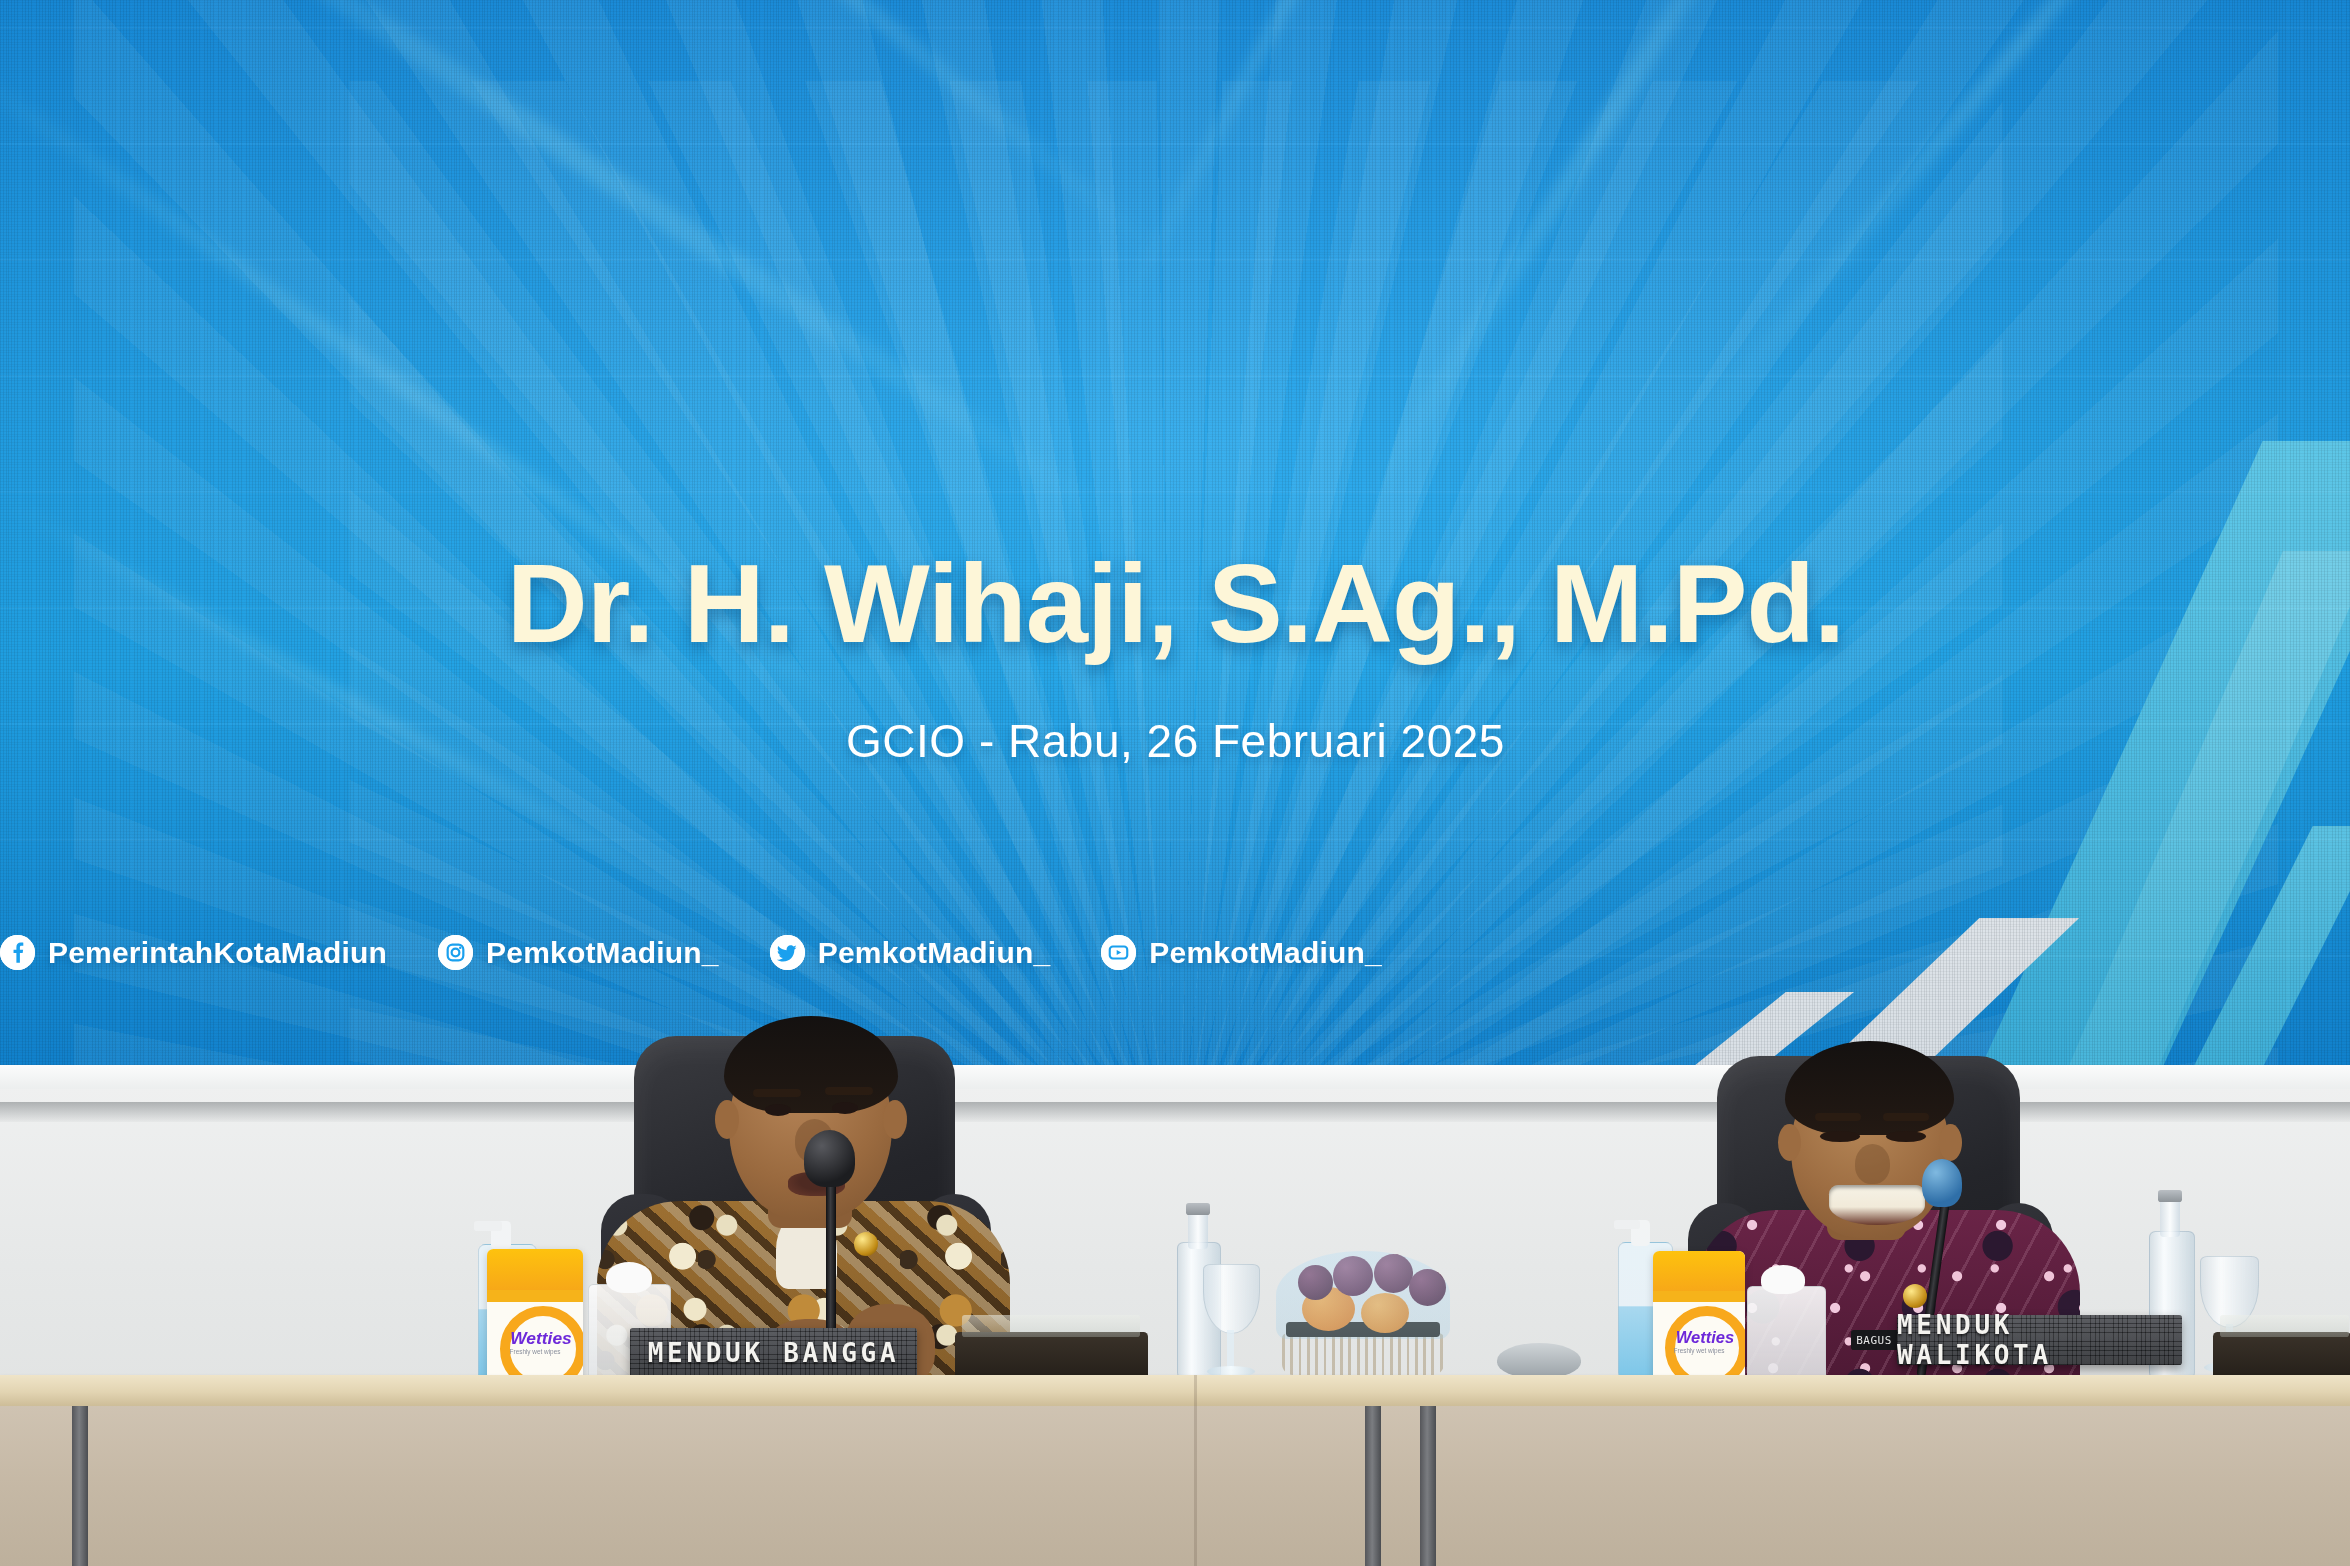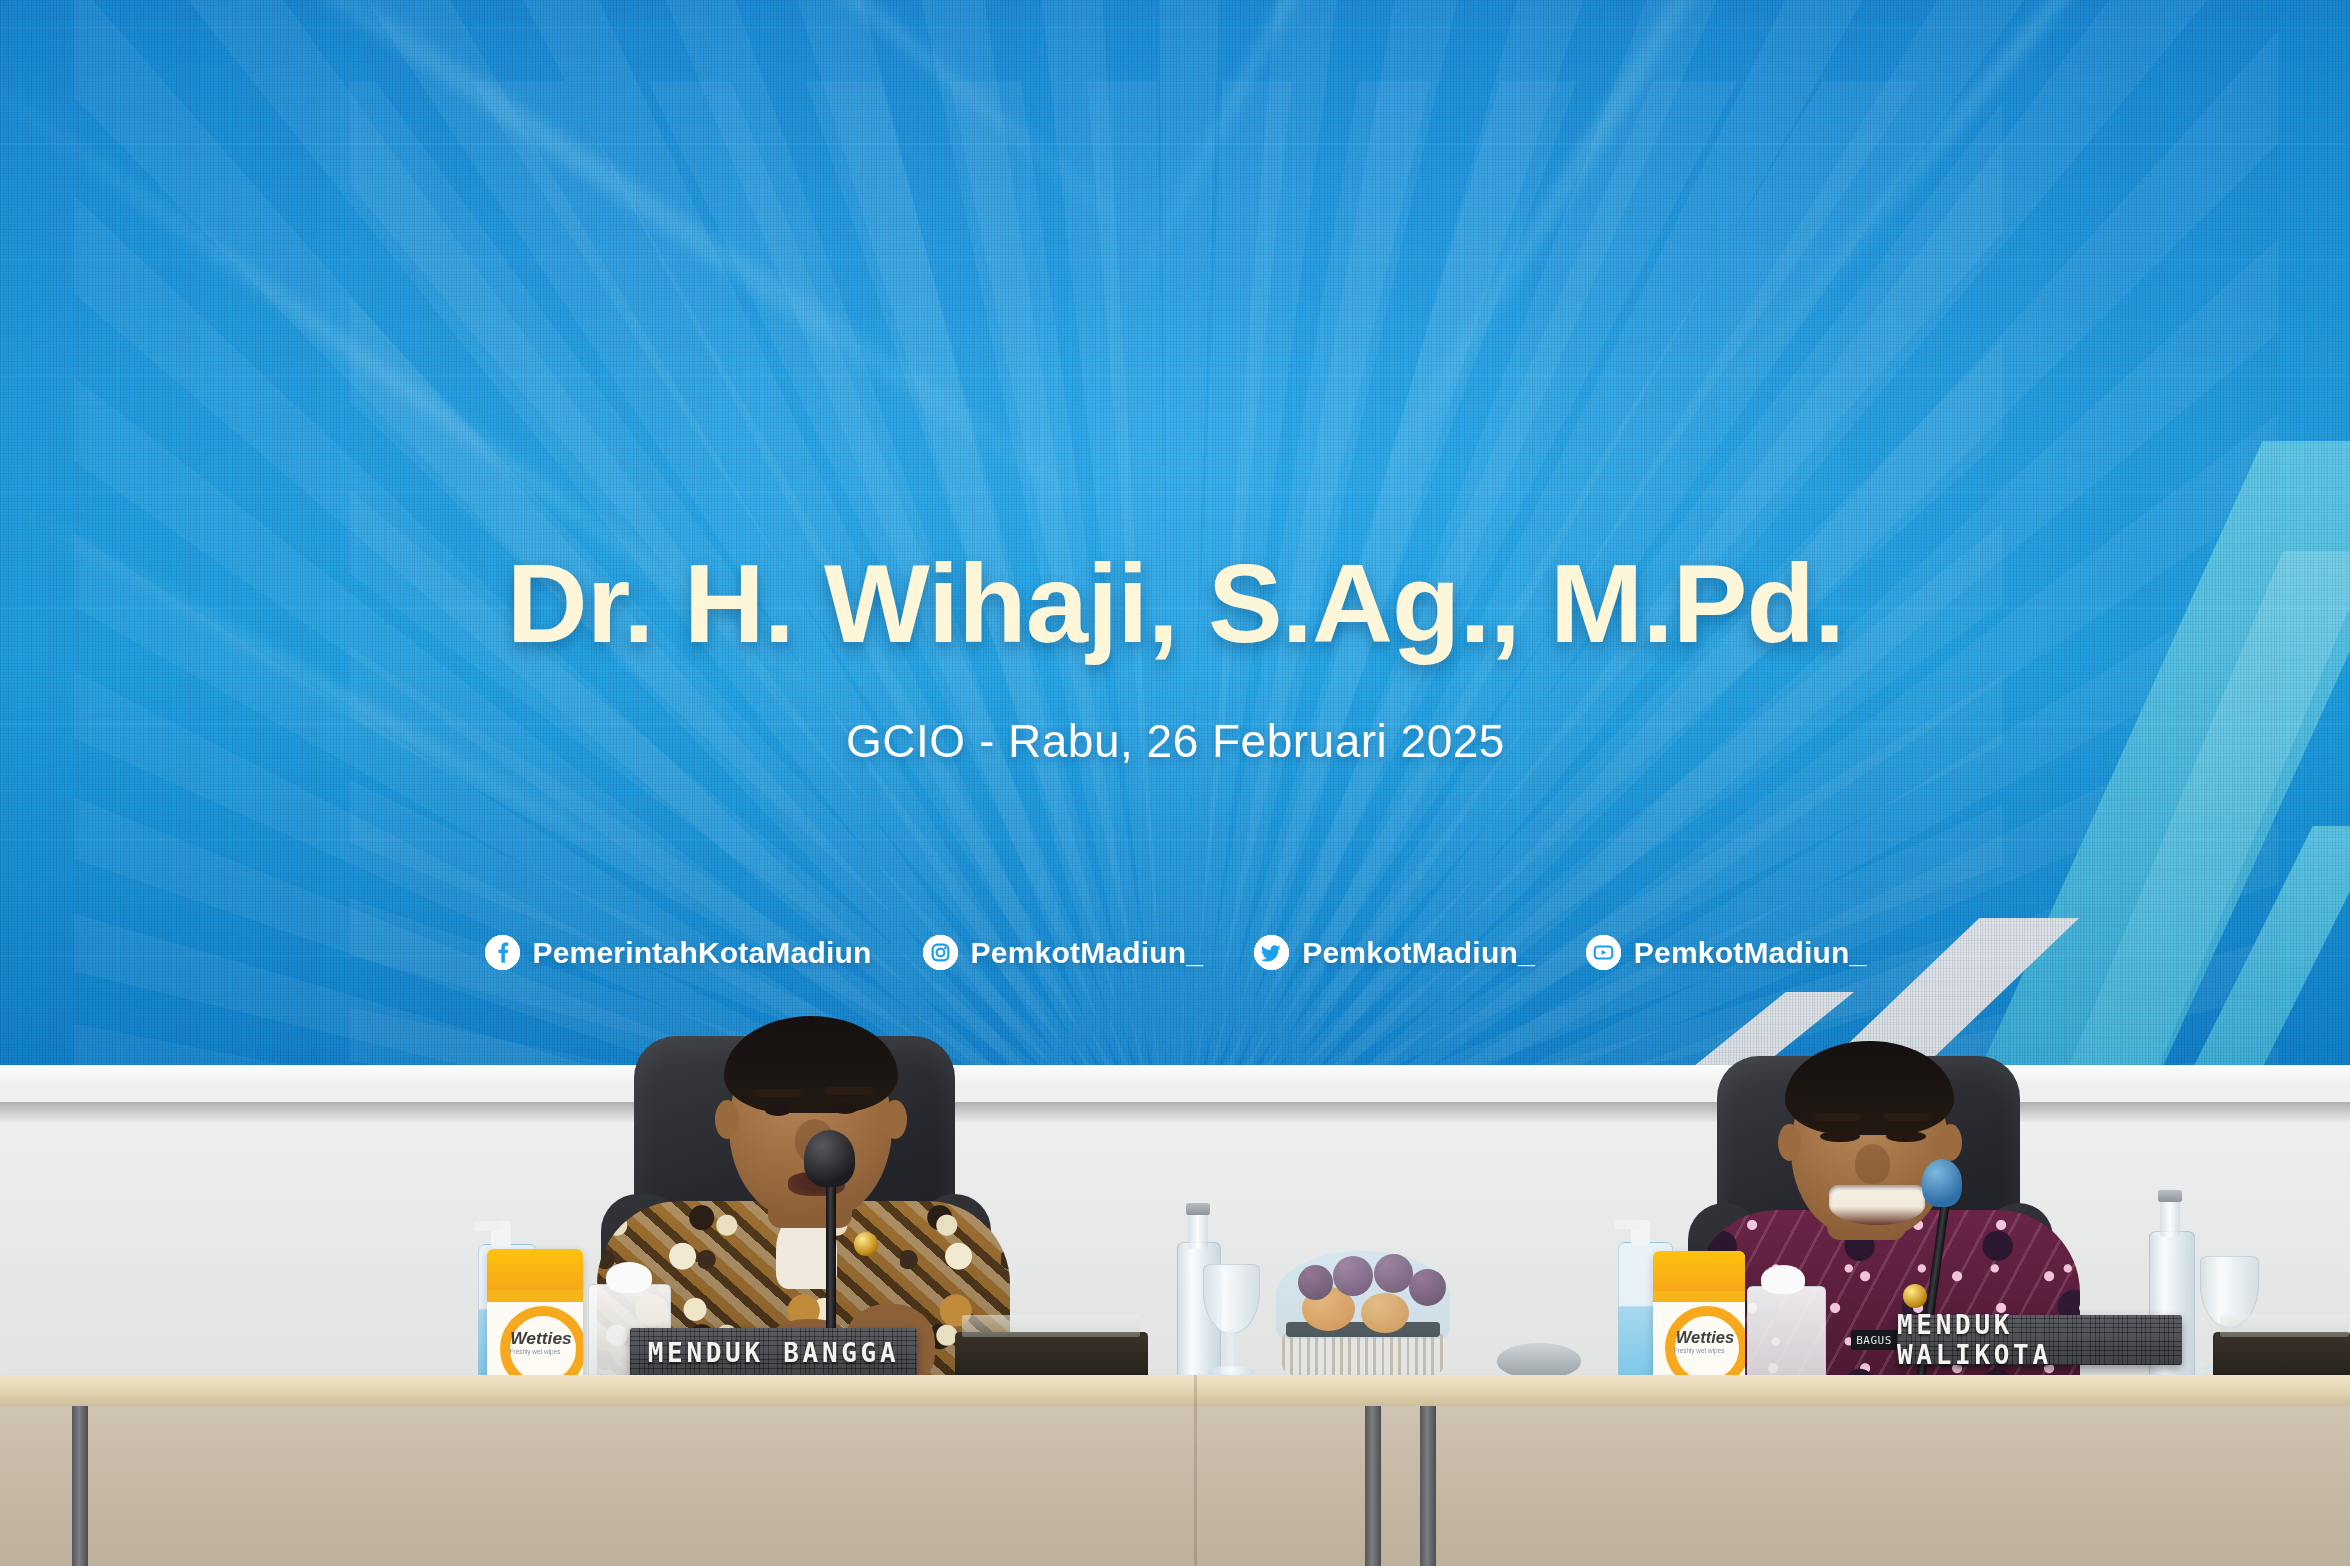--- a/index.html
+++ b/index.html
@@ -87,21 +87,21 @@
   #event-date{
     position:absolute;left:0;right:0;top:714px;
     text-align:center;color:#ffffff;
     font-size:46px;font-weight:400;letter-spacing:0.5px;
     text-shadow:0 3.7px 8.3px rgba(0,60,110,.30);
   }
 
   
   #socials{
     position:absolute;left:0;right:0;top:935px;
-    display:flex;justify-content:center;align-items:center;gap:51px;
+    display:flex;justify-content:flex-start;align-items:center;gap:51px;
   }
   .social{display:flex;align-items:center;gap:13px;}
   .social .glyph{
     width:35px;height:35px;border-radius:50%;
     background:#ffffff;color:#1aa0ee;
     display:flex;align-items:center;justify-content:center;
     flex:0 0 auto;
   }
   .social .glyph svg{display:block;}
   .social .handle{
@@ -237,21 +237,21 @@
 
   .wetties{position:absolute;border-radius:6.4px;overflow:hidden;
     background:#fdfbf4;box-shadow:0 3.7px 8.3px rgba(0,0,0,.18);}
   .wetties-lid{position:absolute;left:0;right:0;top:0;height:30%;
     background:linear-gradient(180deg,#fec20e,#f7a818);}
   .wetties-band{position:absolute;left:0;right:0;top:30%;height:9%;
     background:#f6b31a;}
   .wetties-ring{position:absolute;border-radius:50%;
     border:10px solid #f8a81c;}
   .wetties-label{position:absolute;left:12px;right:0;text-align:center;
-    color:#404040;font-weight:bold;font-style:italic;}
+    color:#6d28d9;font-weight:bold;font-style:italic;}
   .wetties-sub{position:absolute;left:0;right:0;text-align:center;
     color:#8a8f9c;}
 
   .tissue{position:absolute;border-radius:5.5px;
     background:linear-gradient(180deg,rgba(250,250,250,.92),rgba(225,228,230,.88));
     border:0.9px solid rgba(200,205,208,.7);}
   .tissue-puff{position:absolute;border-radius:50% 50% 40% 40%;background:#fafafa;}
 
   .basket{position:absolute;border-radius:5.5px 5.5px 11px 11px;
     background:linear-gradient(180deg,#e0bb63,#c79a3d);

